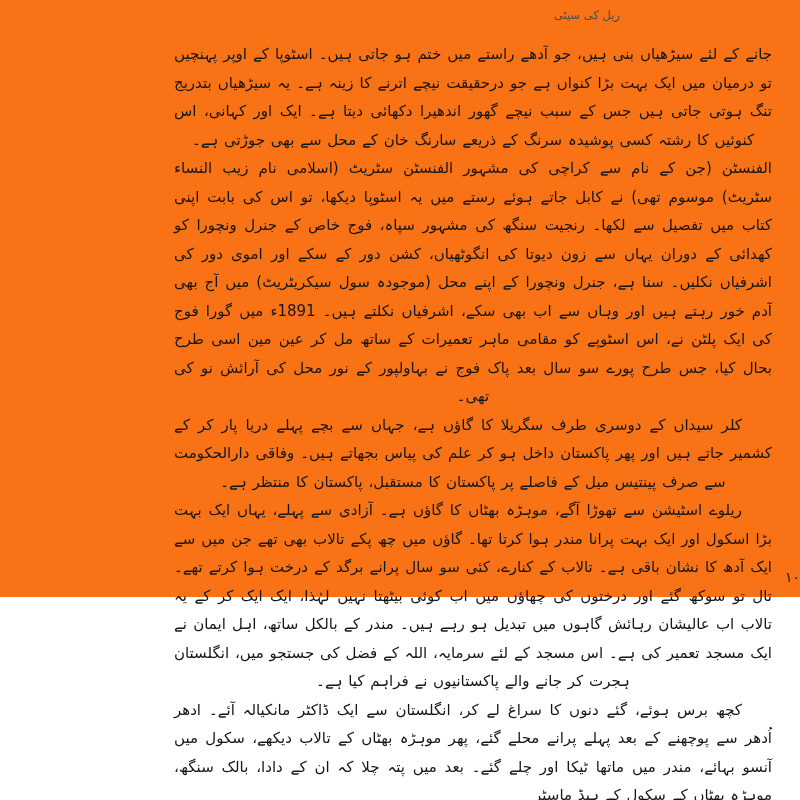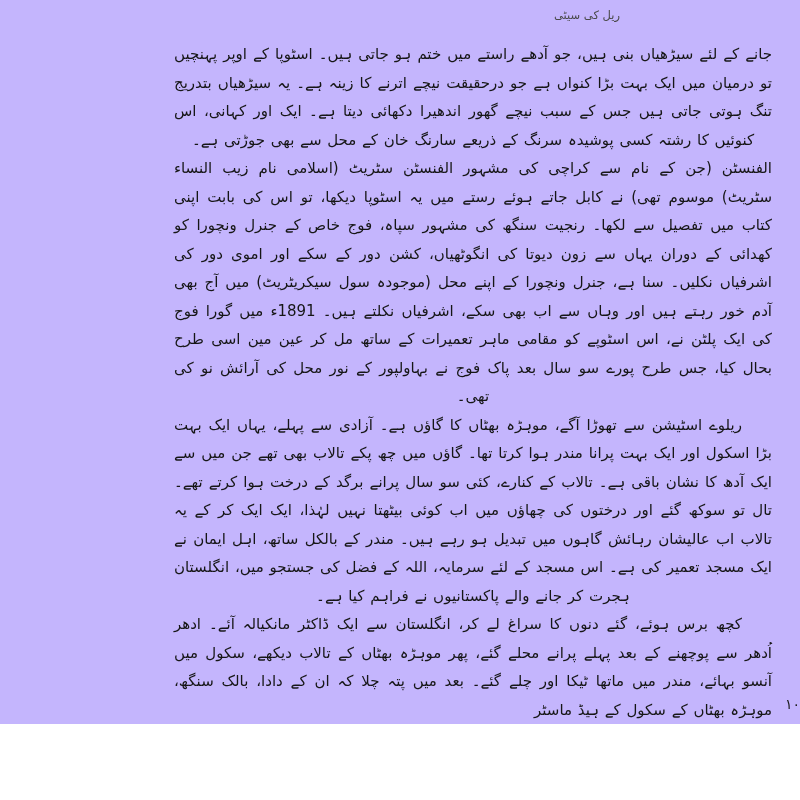--- a/index.html
+++ b/index.html
@@ -6,22 +6,22 @@
     margin: 0;
     padding: 0;
     width: 800px;
     height: 800px;
     background: #ffffff;
     overflow: hidden;
   }
   .scan-page {
     position: relative;
     width: 800px;
-    height: 724px;
-    background: #c4b5fd;
+    height: 597px;
+    background: #f97316;
     font-family: "DejaVu Sans", sans-serif;
     direction: rtl;
     color: #161616;
   }
   .running-header {
     position: absolute;
     top: 8px;
     right: 180px;
     font-size: 11.5px;
     color: #4a4a4a;
@@ -61,19 +61,20 @@
 </head>
 <body>
 
 <div class="scan-page">
 
   <div class="running-header">ریل کی سیٹی</div>
 
   <div class="body-text">
     <p class="p-endcenter">جانے کے لئے سیڑھیاں بنی ہیں، جو آدھے راستے میں ختم ہو جاتی ہیں۔ اسٹوپا کے اوپر پہنچیں تو درمیان میں ایک بہت بڑا کنواں ہے جو درحقیقت نیچے اترنے کا زینہ ہے۔ یہ سیڑھیاں بتدریج تنگ ہوتی جاتی ہیں جس کے سبب نیچے گھور اندھیرا دکھائی دیتا ہے۔ ایک اور کہانی، اس کنوئیں کا رشتہ کسی پوشیدہ سرنگ کے ذریعے سارنگ خان کے محل سے بھی جوڑتی ہے۔</p>
     <p class="p-endcenter">الفنسٹن (جن کے نام سے کراچی کی مشہور الفنسٹن سٹریٹ (اسلامی نام زیب النساء سٹریٹ) موسوم تھی) نے کابل جاتے ہوئے رستے میں یہ اسٹوپا دیکھا، تو اس کی بابت اپنی کتاب میں تفصیل سے لکھا۔ رنجیت سنگھ کی مشہور سپاہ، فوج خاص کے جنرل ونچورا کو کھدائی کے دوران یہاں سے زون دیوتا کی انگوٹھیاں، کشن دور کے سکے اور اموی دور کی اشرفیاں نکلیں۔ سنا ہے، جنرل ونچورا کے اپنے محل (موجودہ سول سیکریٹریٹ) میں آج بھی آدم خور رہتے ہیں اور وہاں سے اب بھی سکے، اشرفیاں نکلتے ہیں۔ 1891ء میں گورا فوج کی ایک پلٹن نے، اس اسٹوپے کو مقامی ماہر تعمیرات کے ساتھ مل کر عین مین اسی طرح بحال کیا، جس طرح پورے سو سال بعد پاک فوج نے بہاولپور کے نور محل کی آرائش نو کی تھی۔</p>
+    <p class="p-endcenter p-indent">کلر سیداں کے دوسری طرف سگریلا کا گاؤں ہے، جہاں سے بچے پہلے دریا پار کر کے کشمیر جاتے ہیں اور پھر پاکستان داخل ہو کر علم کی پیاس بجھاتے ہیں۔ وفاقی دارالحکومت سے صرف پینتیس میل کے فاصلے پر پاکستان کا مستقبل، پاکستان کا منتظر ہے۔</p>
     <p class="p-endcenter p-indent">ریلوے اسٹیشن سے تھوڑا آگے، موہڑہ بھٹاں کا گاؤں ہے۔ آزادی سے پہلے، یہاں ایک بہت بڑا اسکول اور ایک بہت پرانا مندر ہوا کرتا تھا۔ گاؤں میں چھ پکے تالاب بھی تھے جن میں سے ایک آدھ کا نشان باقی ہے۔ تالاب کے کنارے، کئی سو سال پرانے برگد کے درخت ہوا کرتے تھے۔ تال تو سوکھ گئے اور درختوں کی چھاؤں میں اب کوئی بیٹھتا نہیں لہٰذا، ایک ایک کر کے یہ تالاب اب عالیشان رہائش گاہوں میں تبدیل ہو رہے ہیں۔ مندر کے بالکل ساتھ، اہل ایمان نے ایک مسجد تعمیر کی ہے۔ اس مسجد کے لئے سرمایہ، اللہ کے فضل کی جستجو میں، انگلستان ہجرت کر جانے والے پاکستانیوں نے فراہم کیا ہے۔</p>
     <p class="p-indent">کچھ برس ہوئے، گئے دنوں کا سراغ لے کر، انگلستان سے ایک ڈاکٹر مانکیالہ آئے۔ ادھر اُدھر سے پوچھنے کے بعد پہلے پرانے محلے گئے، پھر موہڑہ بھٹاں کے تالاب دیکھے، سکول میں آنسو بہائے، مندر میں ماتھا ٹیکا اور چلے گئے۔ بعد میں پتہ چلا کہ ان کے دادا، بالک سنگھ، موہڑہ بھٹاں کے سکول کے ہیڈ ماسٹر</p>
   </div>
 
   <div class="page-number">۱۰</div>
 
 </div>
 
 </body></html>

